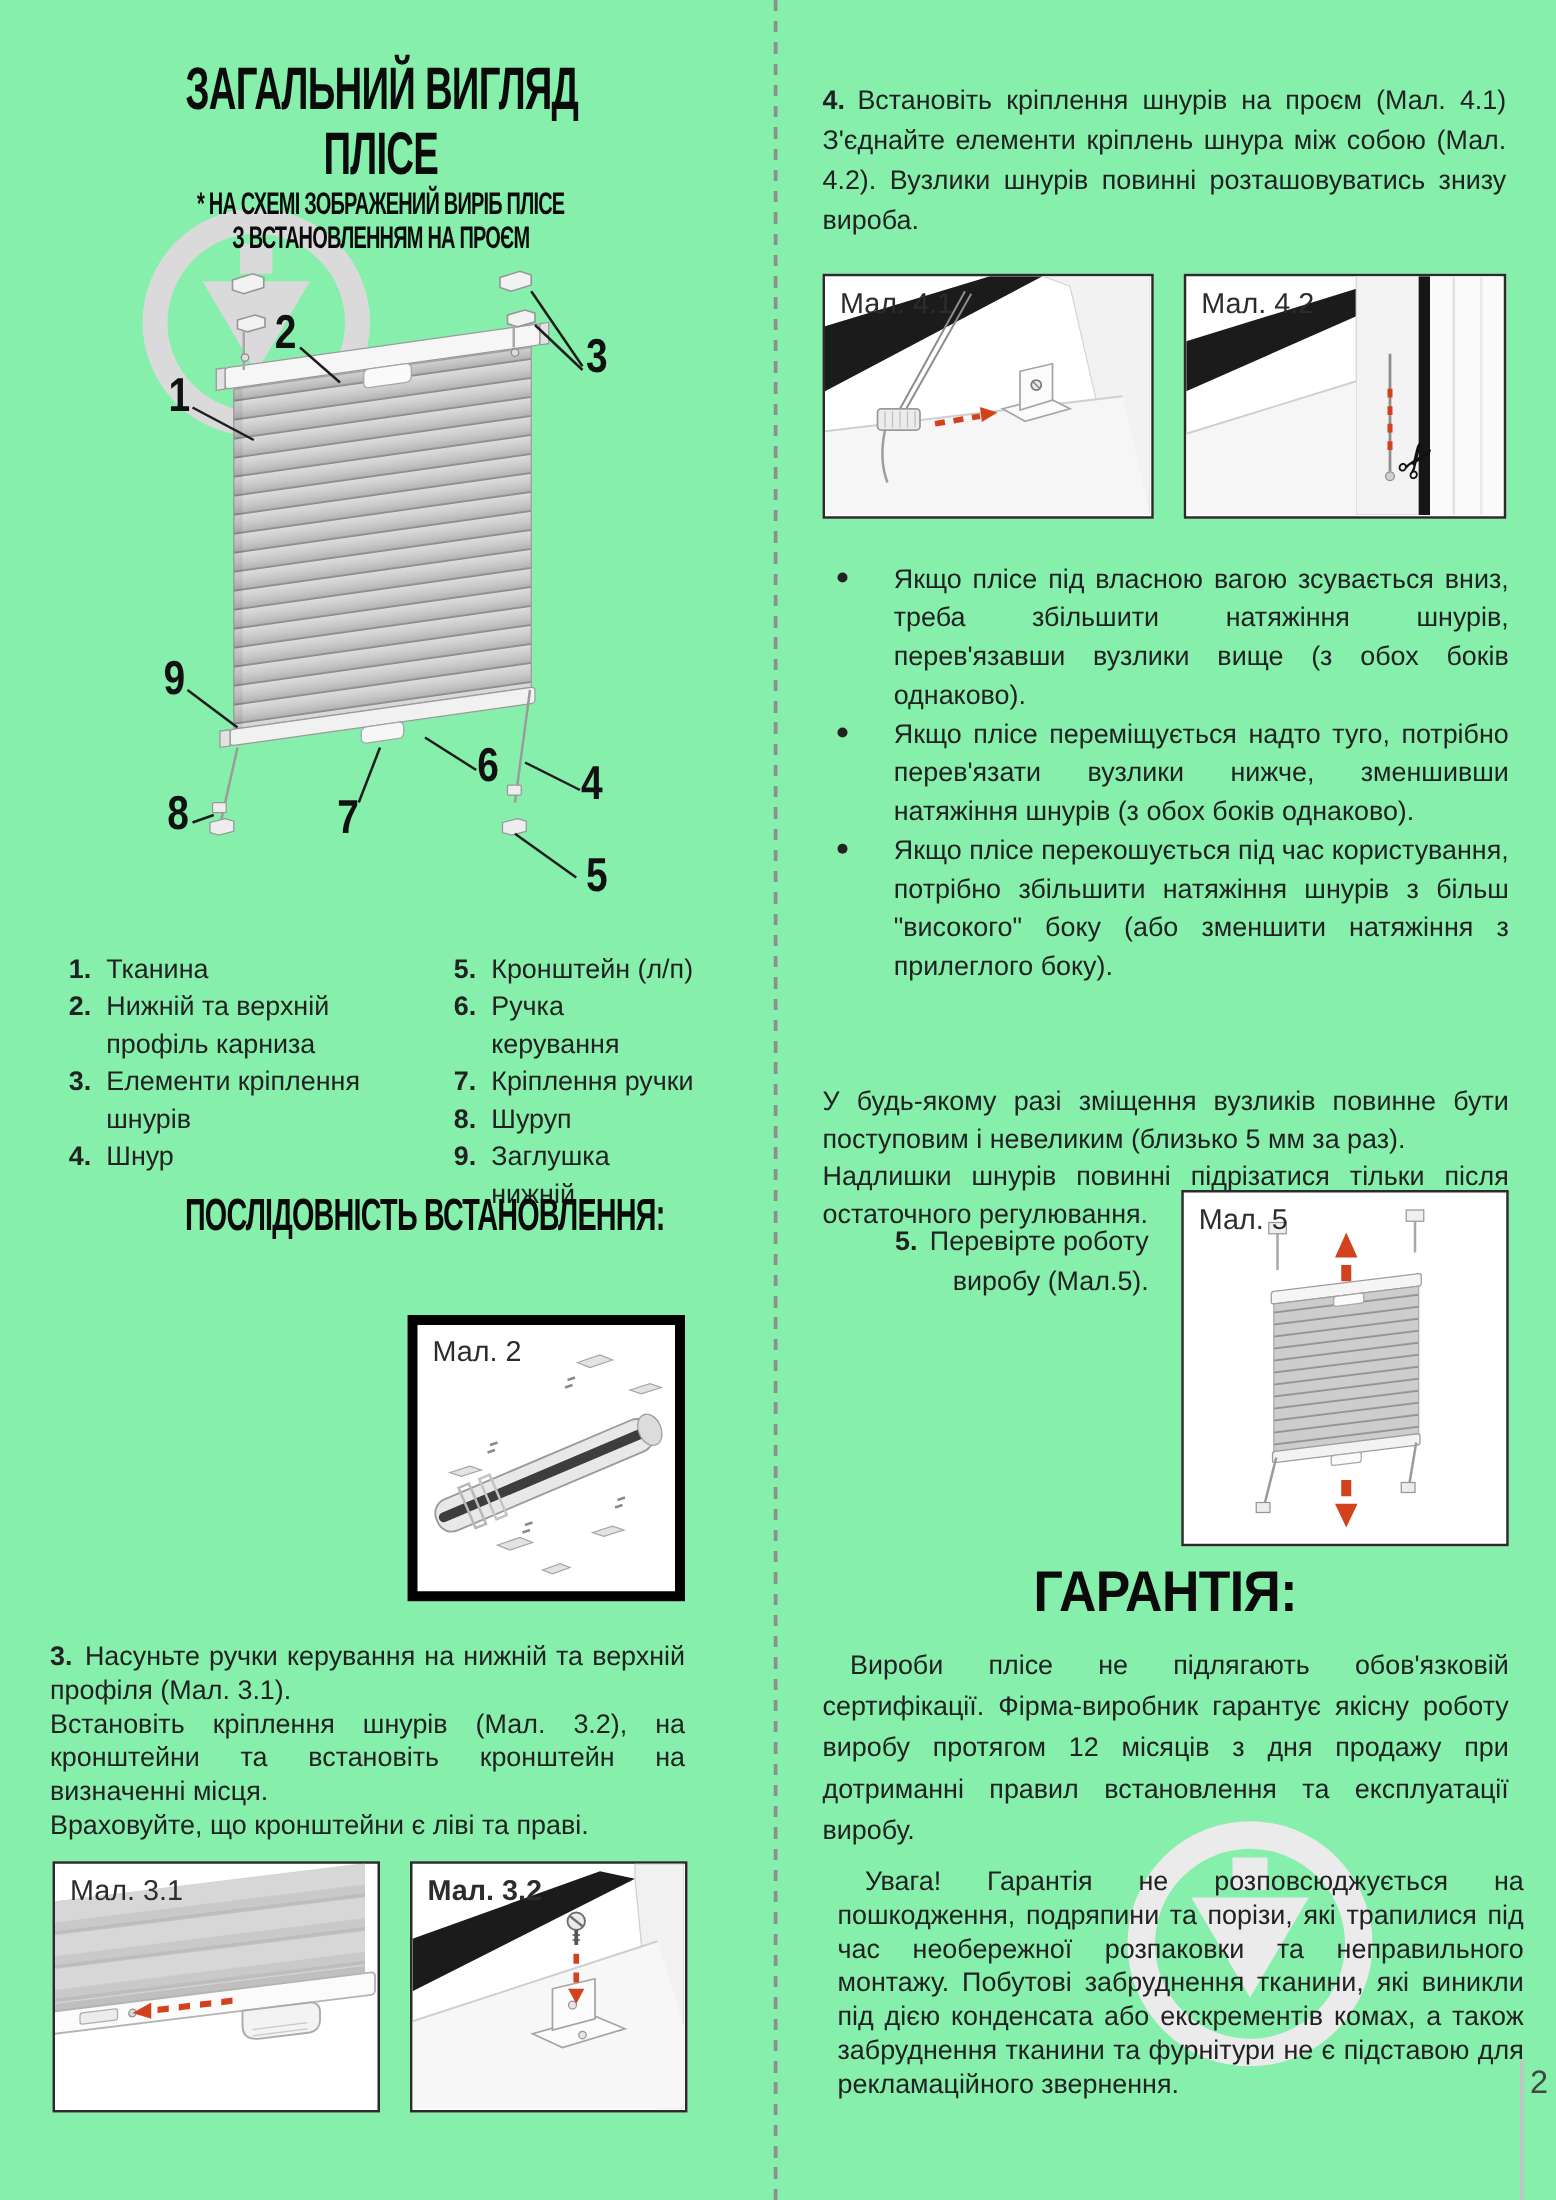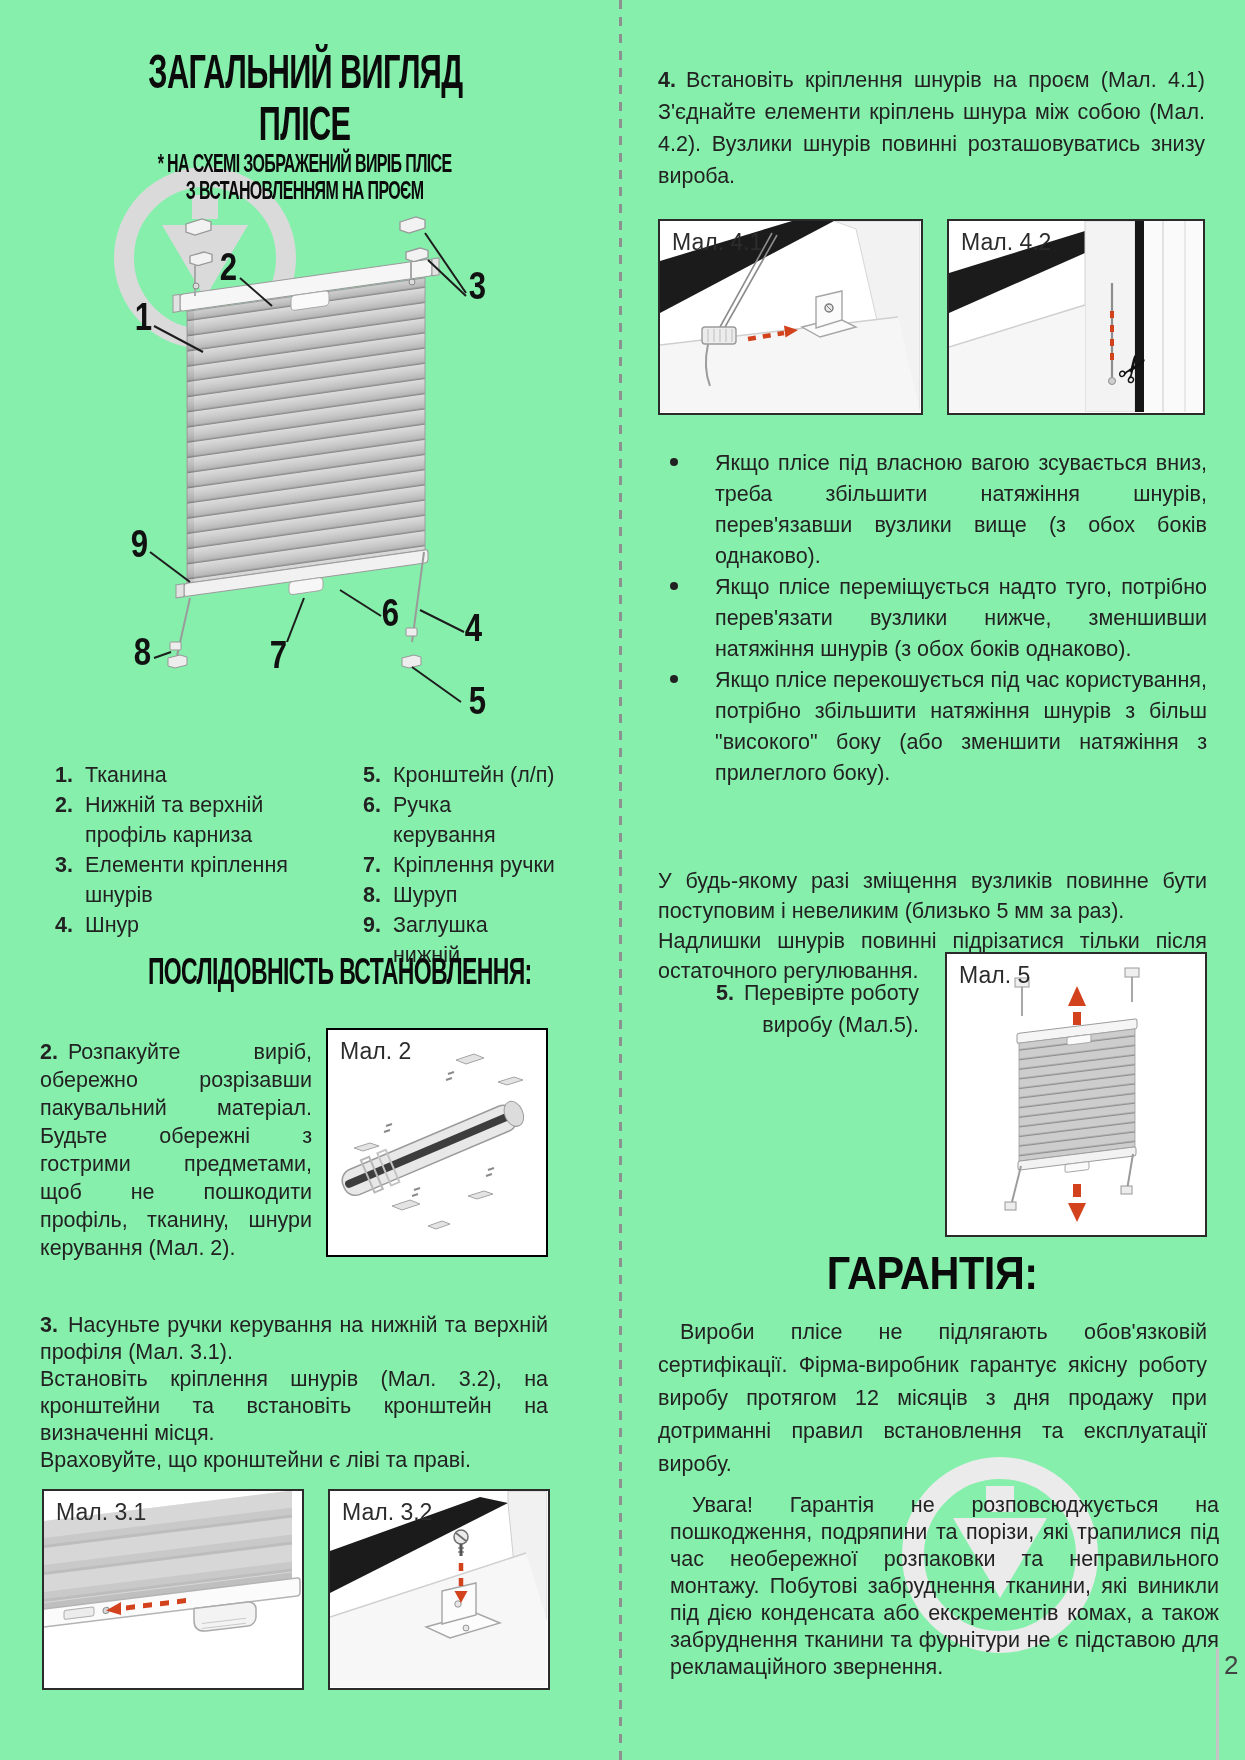--- a/index.html
+++ b/index.html
@@ -17,21 +17,21 @@
   .body b{margin-right:10px;}
   .sent{display:block;text-align:justify;}
   
   .divider{left:619px;top:0;width:3px;height:1760px;
     background:repeating-linear-gradient(180deg,#8f8f8f 0 9px,transparent 9px 17px);z-index:1;}
   
   .leg-item{position:relative;padding-left:30px;font-size:21.5px;line-height:30px;}
   .leg-item b{position:absolute;left:0;top:0;}
   
   .figbox{border:2.5px solid #2b2b2b;background:#fff;box-sizing:border-box;z-index:2;}
-  .figbox.thin{border:2px solid #000000;}
+  .figbox.thin{border:8px solid #000000;margin-top:24px;}
   .figlabel{position:absolute;left:12px;top:8px;font-size:23px;color:#2c2c2c;z-index:3;}
   
   .callout{position:absolute;transform:translate(-50%,-50%) scaleX(0.82);font-weight:bold;
     font-size:38px;color:#111;z-index:3;letter-spacing:-1px;}
   
   .bullet{position:relative;padding-left:57px;}
   .bullet .dot{position:absolute;left:12px;top:10px;width:8px;height:8px;border-radius:50%;background:#222;}
   .bullet .btxt{display:block;text-align:justify;font-size:21.5px;line-height:31px;}
   
   .pagebar{left:1216px;top:1648px;width:3px;height:112px;background:#c4c4c4;z-index:2;}
@@ -146,23 +146,20 @@
     <div class="leg-item"><b>6.</b><span>Ручка керування</span></div>
     <div class="leg-item"><b>7.</b><span>Кріплення ручки</span></div>
     <div class="leg-item"><b>8.</b><span>Шуруп</span></div>
     <div class="leg-item"><b>9.</b><span>Заглушка нижній</span></div>
   </div>
 
   <div class="abs head z1" style="left:40px;top:948px;width:510px;font-size:36px;line-height:48px;">
     <span class="cond">ПОСЛІДОВНІСТЬ ВСТАНОВЛЕННЯ:</span>
   </div>
 
-  <p class="abs body z1" style="left:40px;top:1038px;width:272px;margin:0;">
-    <b>2.</b><span>Розпакуйте виріб, обережно розрізавши пакувальний матеріал. Будьте обережні з гострими предметами, щоб не пошкодити профіль, тканину, шнури керування (Мал. 2).</span>
-  </p>
   <div class="abs figbox thin" style="left:326px;top:1028px;width:222px;height:229px;">
     <div class="figlabel">Мал. 2</div>
     <svg width="218" height="225" viewBox="0 0 218 225">
       <g transform="rotate(-23 108 118)">
         <rect x="8" y="104" width="186" height="27" rx="12" fill="#e8e8e8" stroke="#9b9b9b" stroke-width="1.5"></rect>
         <rect x="10" y="113" width="182" height="8" rx="4" fill="#3d3d3d"></rect>
         <rect x="34" y="100" width="9" height="35" fill="none" stroke="#b8b8b8" stroke-width="2"></rect>
         <rect x="52" y="100" width="9" height="35" fill="none" stroke="#c4c4c4" stroke-width="2"></rect>
         <ellipse cx="193" cy="117" rx="9" ry="13" fill="#dcdcdc" stroke="#9b9b9b"></ellipse>
       </g>
@@ -206,21 +203,21 @@
         <rect x="20" y="122" width="30" height="9" rx="2" fill="#ececec" stroke="#adadad"></rect>
         <circle cx="62" cy="127" r="3" fill="#d9d9d9" stroke="#909090"></circle>
         <path d="M150 136 h54 a8 8 0 0 1 8 8 v8 a8 8 0 0 1 -8 8 h-40 q-14 0 -14 -12 z" fill="#f3f3f3" stroke="#ababab" stroke-width="1.5"></path>
         <path d="M158 152 h44 M158 157 h44" stroke="#c9c9c9" fill="none"></path>
         <line x1="142" y1="127" x2="80" y2="127" stroke="#d2421c" stroke-width="5" stroke-dasharray="9 8"></line>
         <path d="M62 127 l15 -6.5 v13 z" fill="#d2421c"></path>
       </g>
     </svg>
   </div>
 
-  <div class="abs figbox" style="left:328px;top:1489px;width:222px;height:201px;">
+  <div class="abs figbox" style="left:328px;top:1489px;width:222px;height:201px;font-weight:bold;">
     <div class="figlabel">Мал. 3.2</div>
     <svg width="217" height="196" viewBox="0 0 217 196">
       <polygon points="0,60 150,6 178,12 0,102" fill="#1b1b1b"></polygon>
       <polygon points="178,0 217,0 217,196 196,196 178,12" fill="#f1f1f1" stroke="#cfcfcf"></polygon>
       <polygon points="0,126 196,62 217,130 217,196 0,196" fill="#f7f7f7"></polygon>
       <line x1="0" y1="126" x2="196" y2="62" stroke="#cfcfcf" stroke-width="1.5"></line>
       <g stroke="#a6a6a6" fill="#fcfcfc" stroke-width="1.4">
         <polygon points="96,136 146,122 170,132 120,147"></polygon>
         <polygon points="112,100 146,92 146,124 112,133"></polygon>
       </g>

